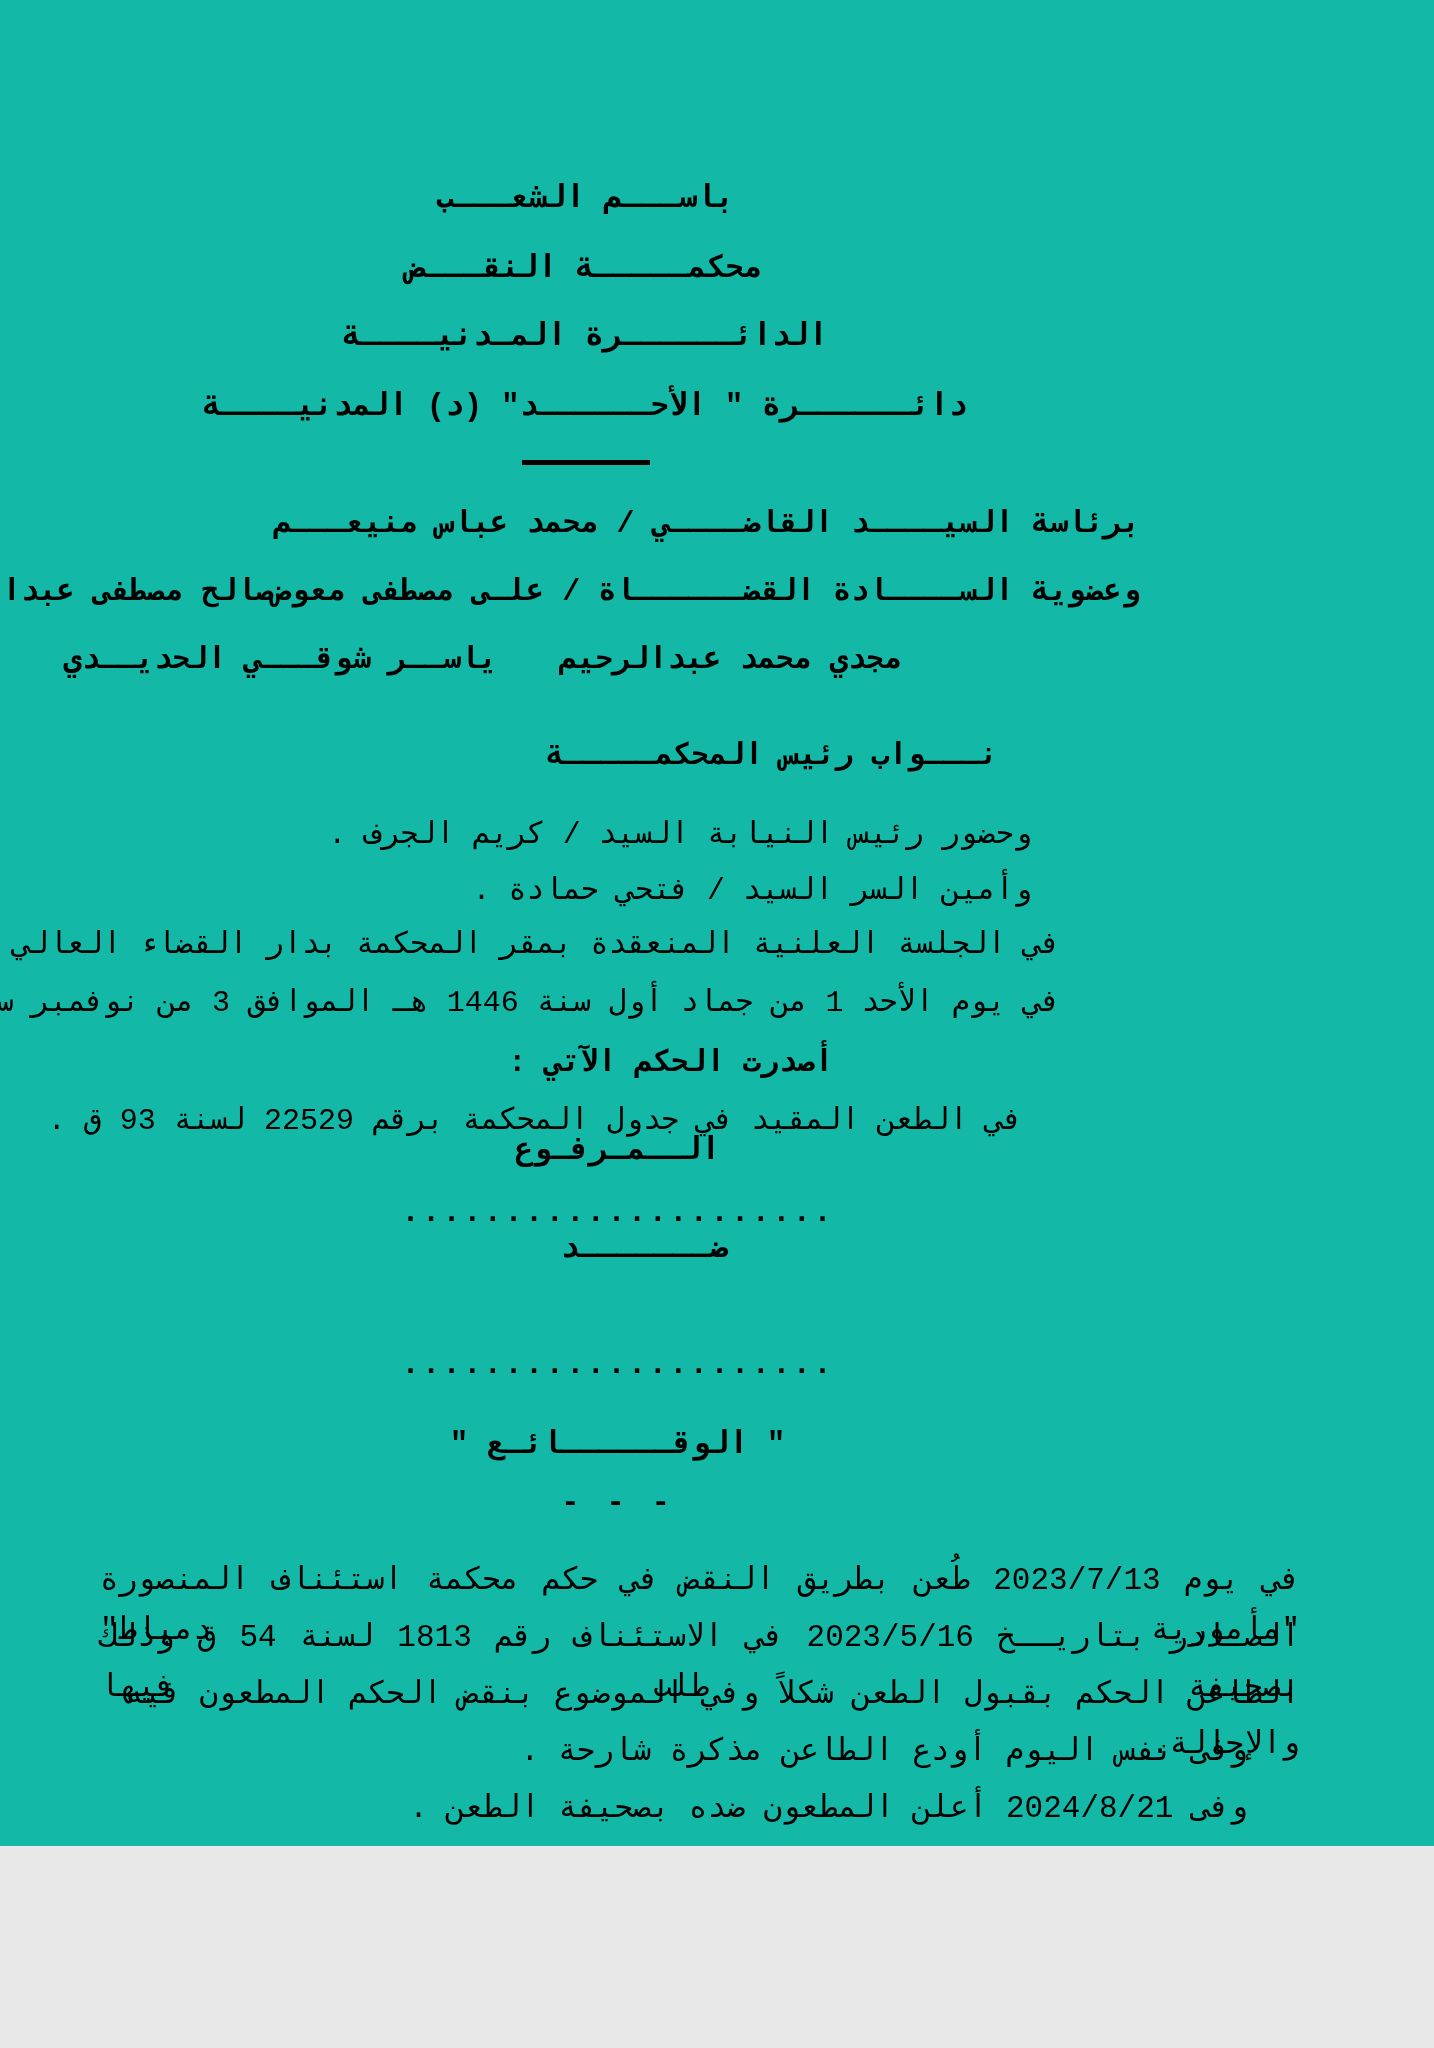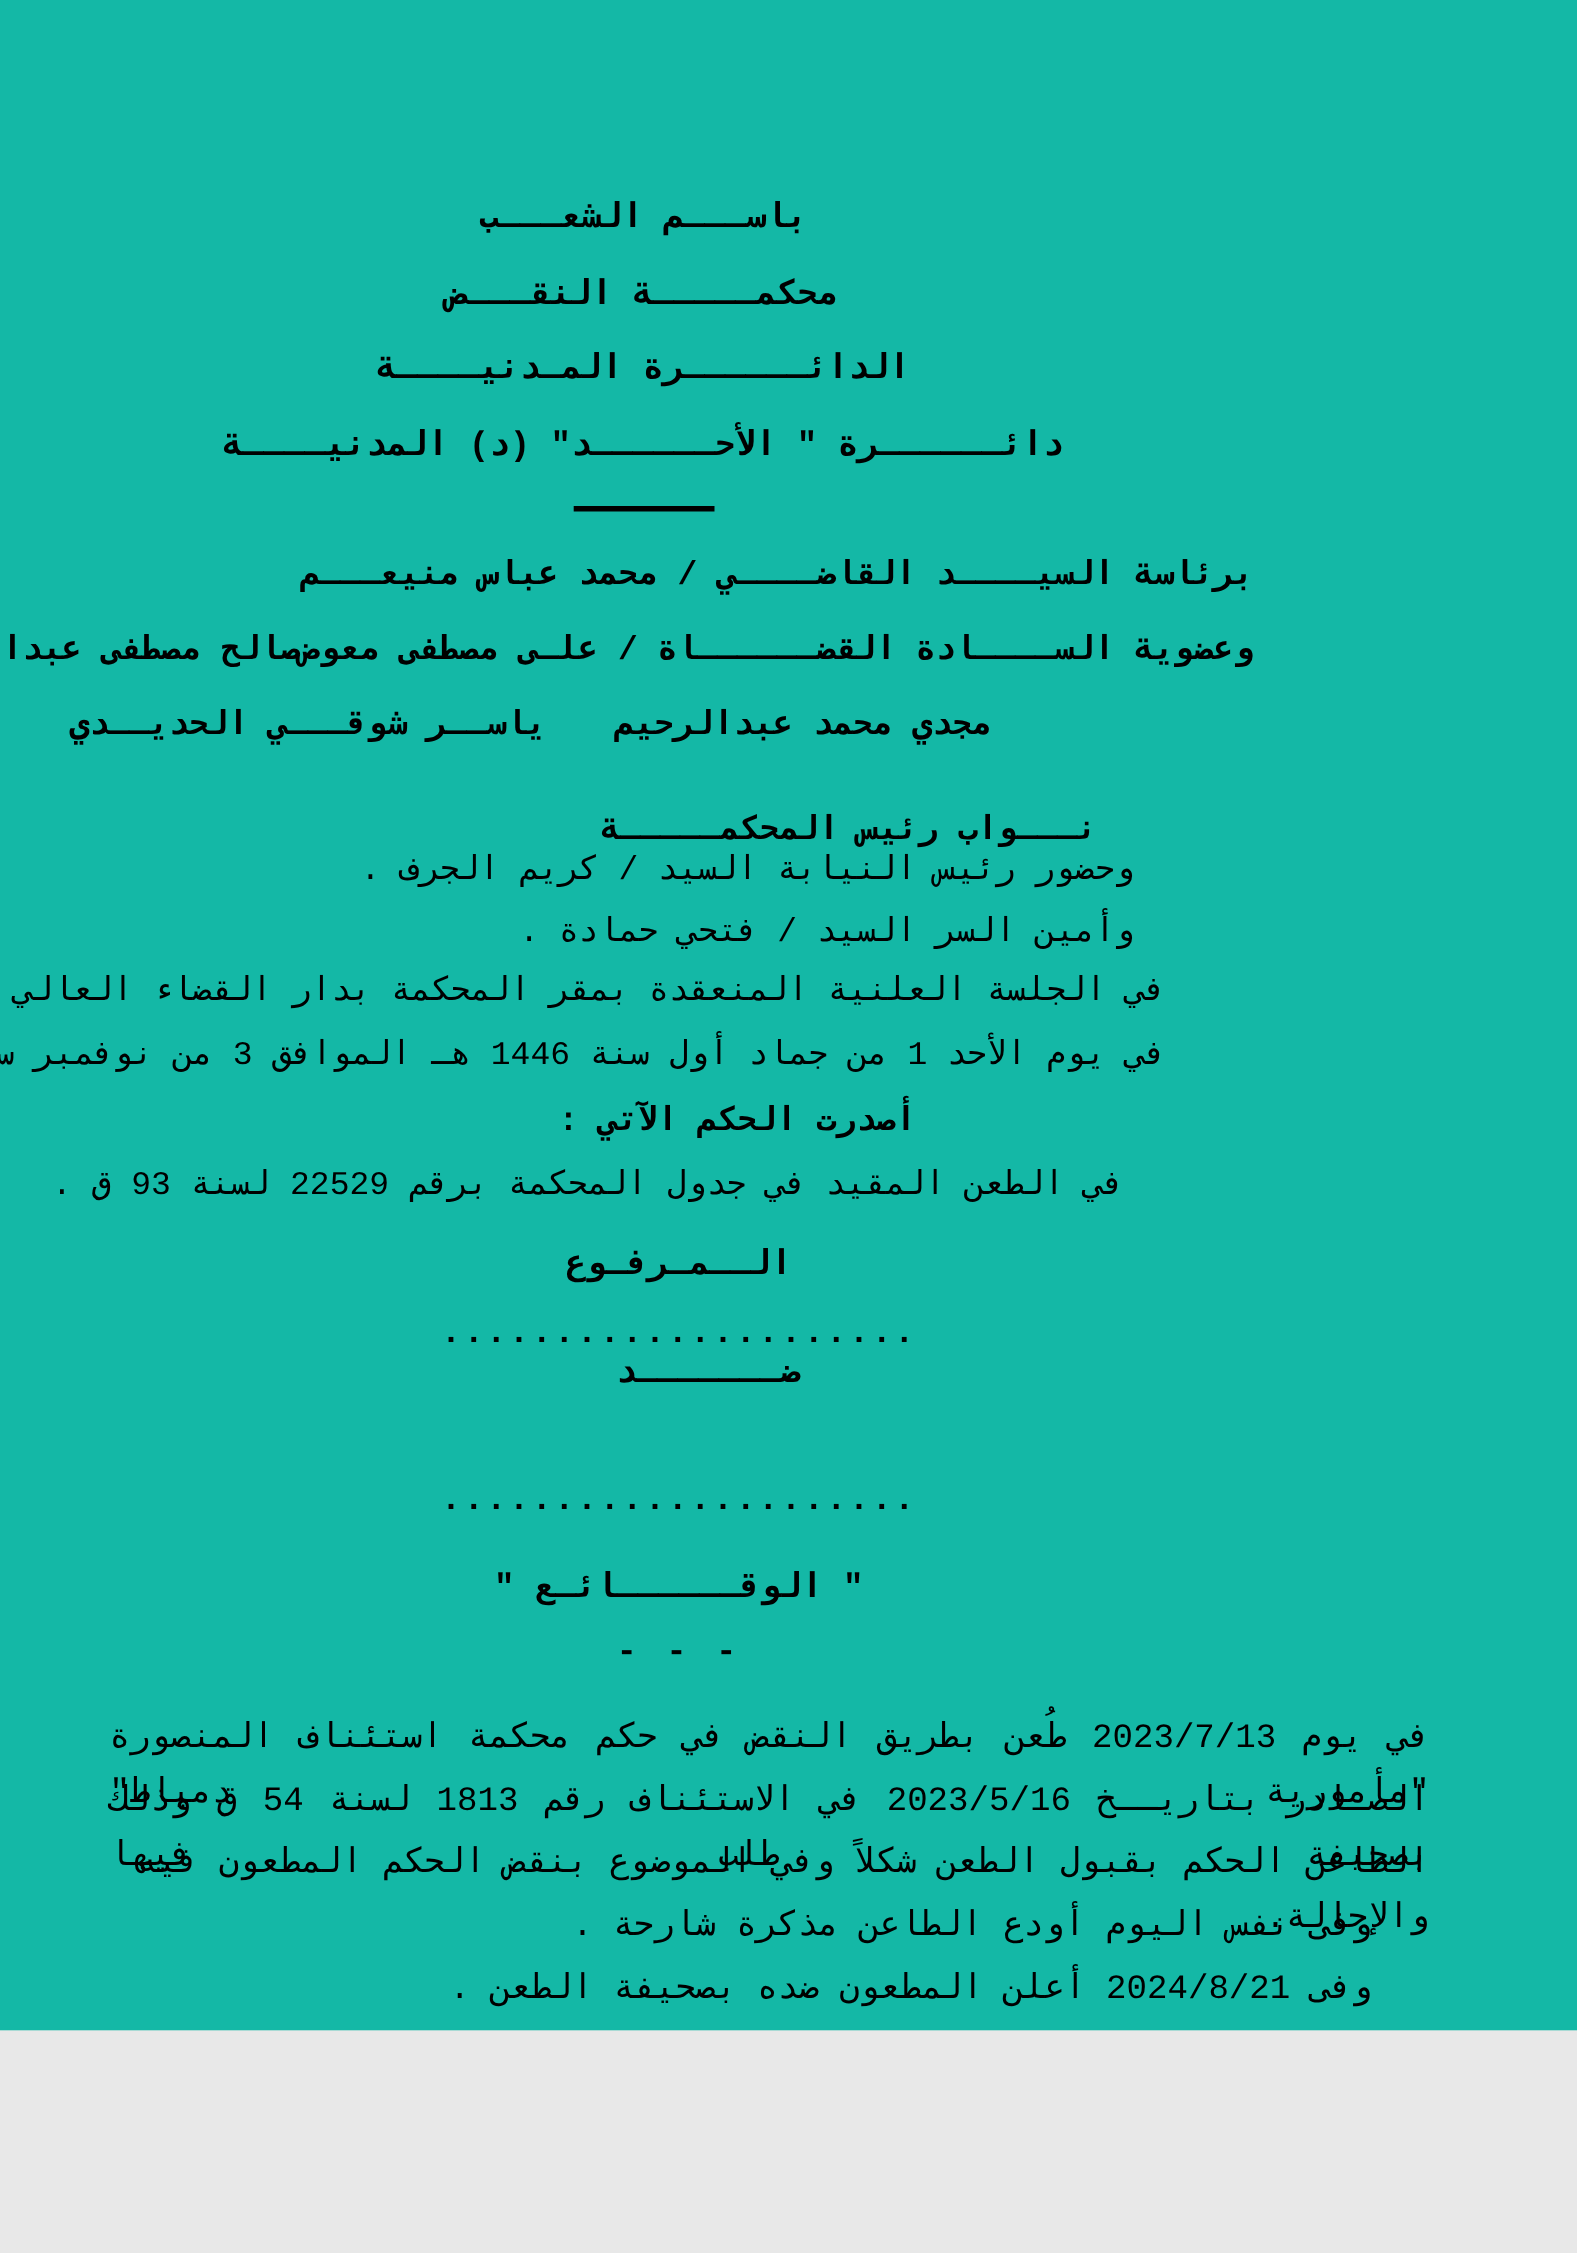--- a/index.html
+++ b/index.html
@@ -16,20 +16,21 @@
     font-family: Liberation Mono, monospace;
     color: #000000;
     direction: rtl;
     overflow: hidden;
   }
   .line {
     position: absolute;
     white-space: nowrap;
     font-size: 30px;
     line-height: 40px;
+    margin-top: 43px;
   }
 
   
   .center-col-head {
     position: absolute;
     left: 0;
     width: 1170px;
     text-align: center;
     white-space: nowrap;
     font-size: 31px;

